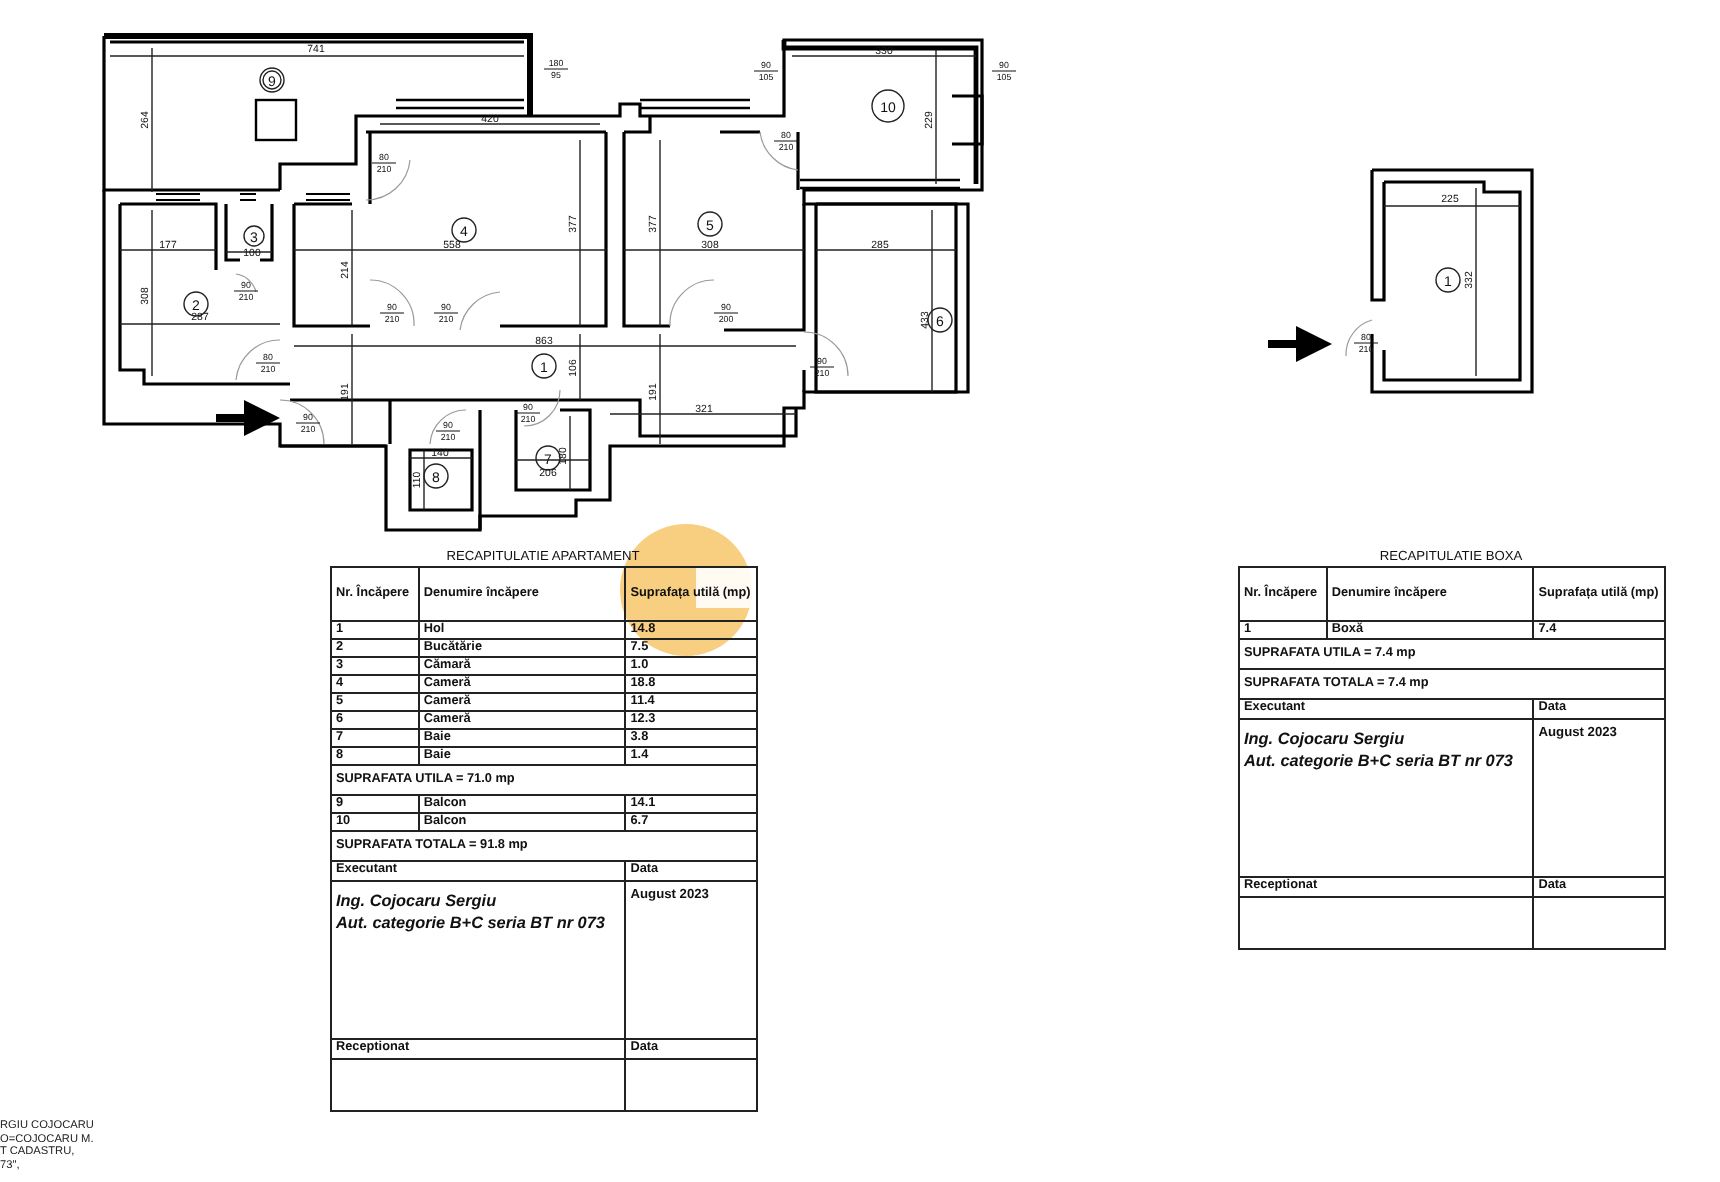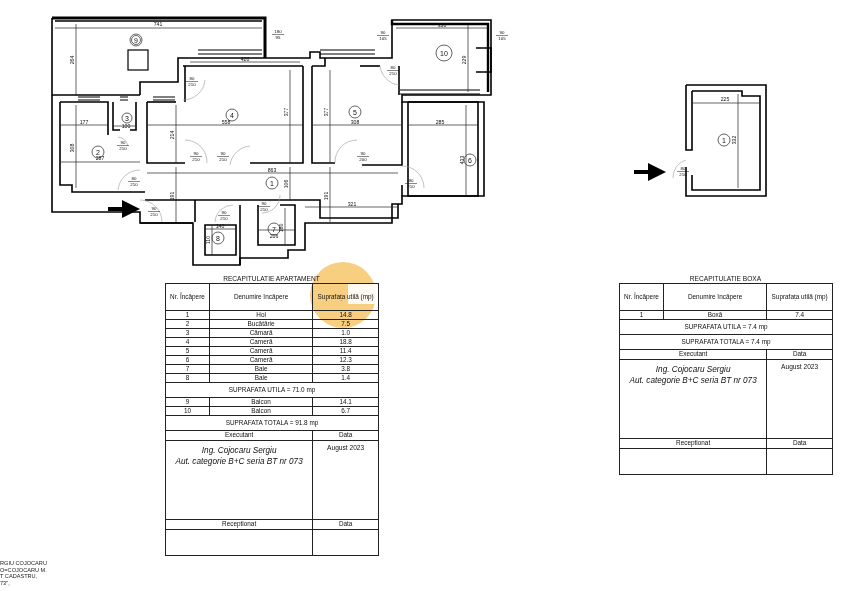--- a/index.html
+++ b/index.html
@@ -1,19 +1,19 @@
 <!DOCTYPE html>
 <html><head>
 <meta charset="utf-8">
 <style>
   html, body { margin:0; padding:0; background:#ffffff; }
   body { width:860px; height:591px; position:relative; overflow:hidden; font-family:"Liberation Sans", sans-serif; color:#111; }
   #plan { position:absolute; left:0; top:0; width:860px; height:591px; }
   .tbl { position:absolute; border-collapse:collapse; font-size:6.4px; font-family:"Liberation Sans", sans-serif; }
-  .tbl td { border:1px solid #222; text-align:center; padding:0 2px; line-height:1.05; }
+  .tbl td { border:1px solid #222; padding:0 2px; line-height:1.05;font-weight:bold; }
   .tbl .hdr td { height:26px; }
   .tbl .r td { height:8px; }
   .tbl .sum td { height:14px; }
   .tbl .ex td { height:9px; }
   .tbl .sig td { vertical-align:top; height:78px; }
   .tbl .rec-blank td { height:25px; }
   .sig-text { font-style:italic; font-size:8.2px; line-height:1.35; padding-top:4px; display:block; }
   .date-text { font-size:6.6px; display:block; padding-top:4px; }
   .tbl-title { position:absolute; font-size:6.6px; text-align:center; }
   .watermark { position:absolute; left:310px; top:262px; width:66px; height:66px; border-radius:50%; background:#f7c66a; opacity:0.85; }

